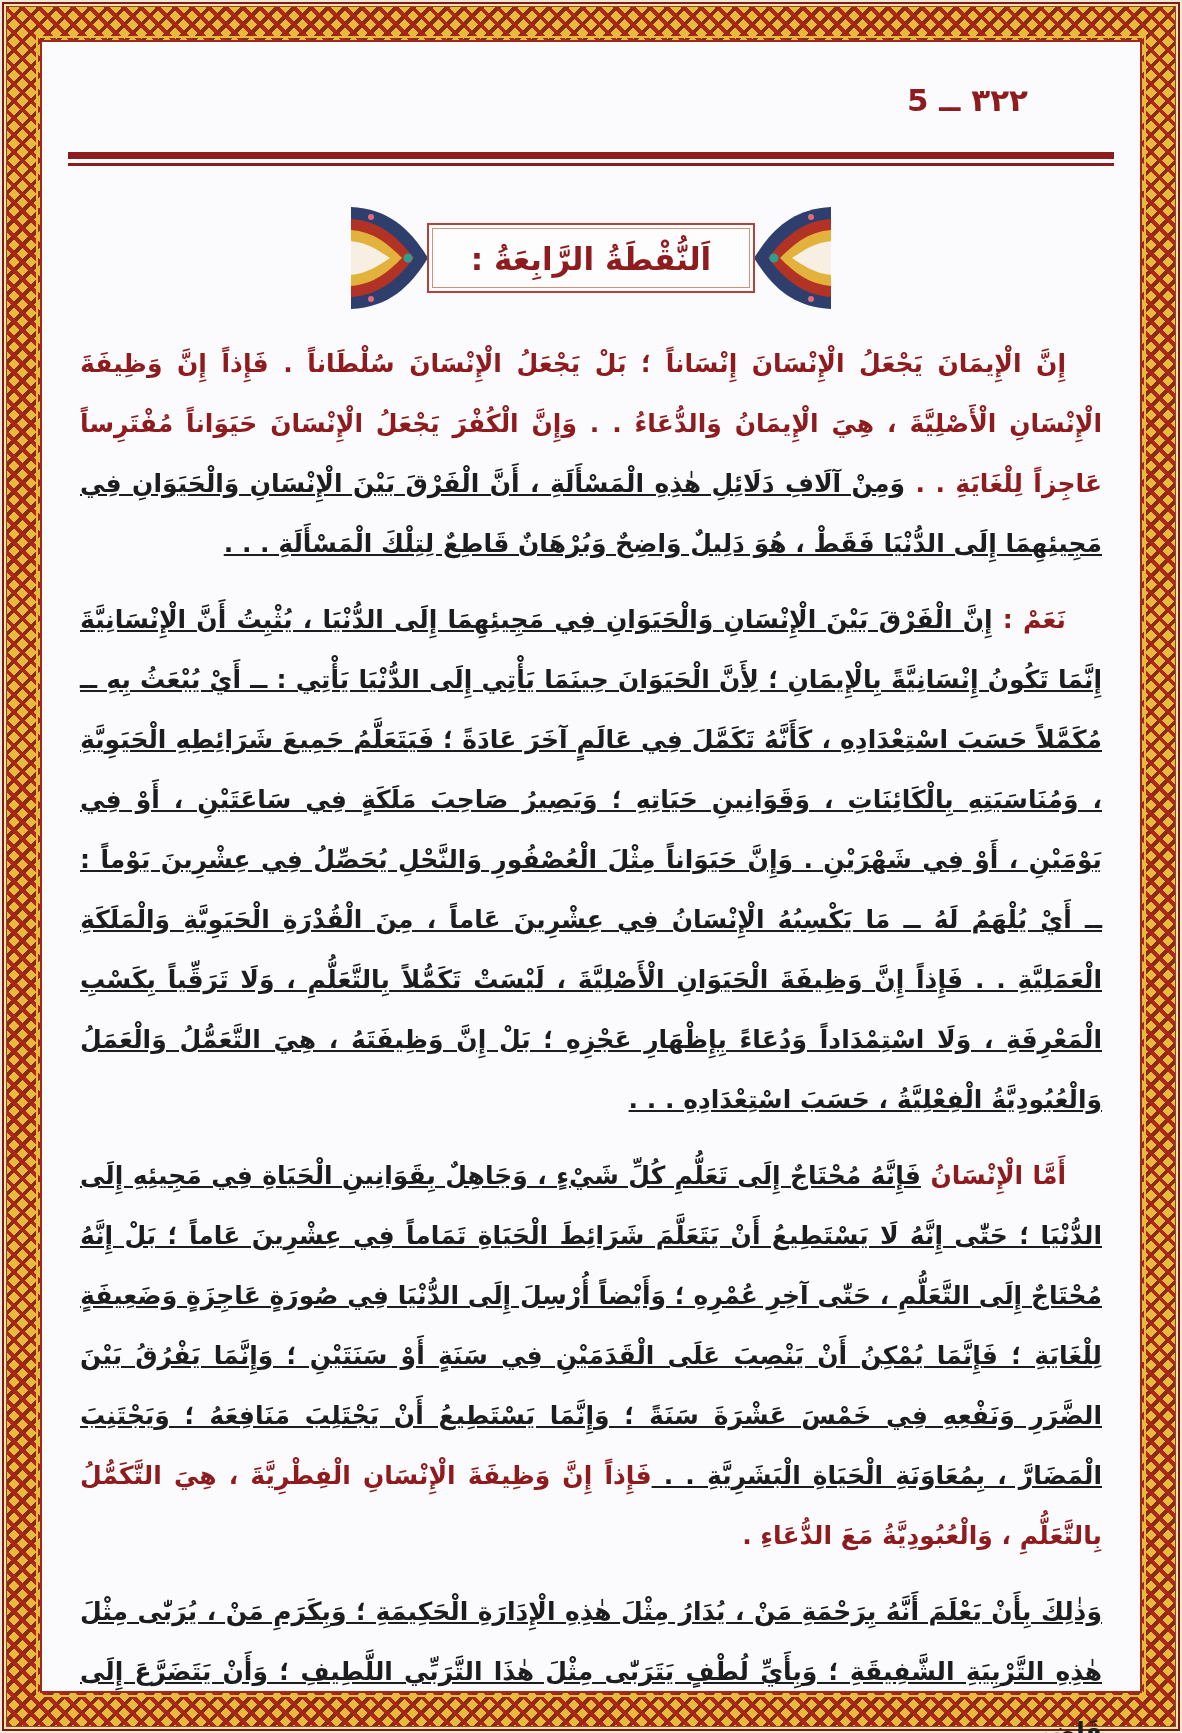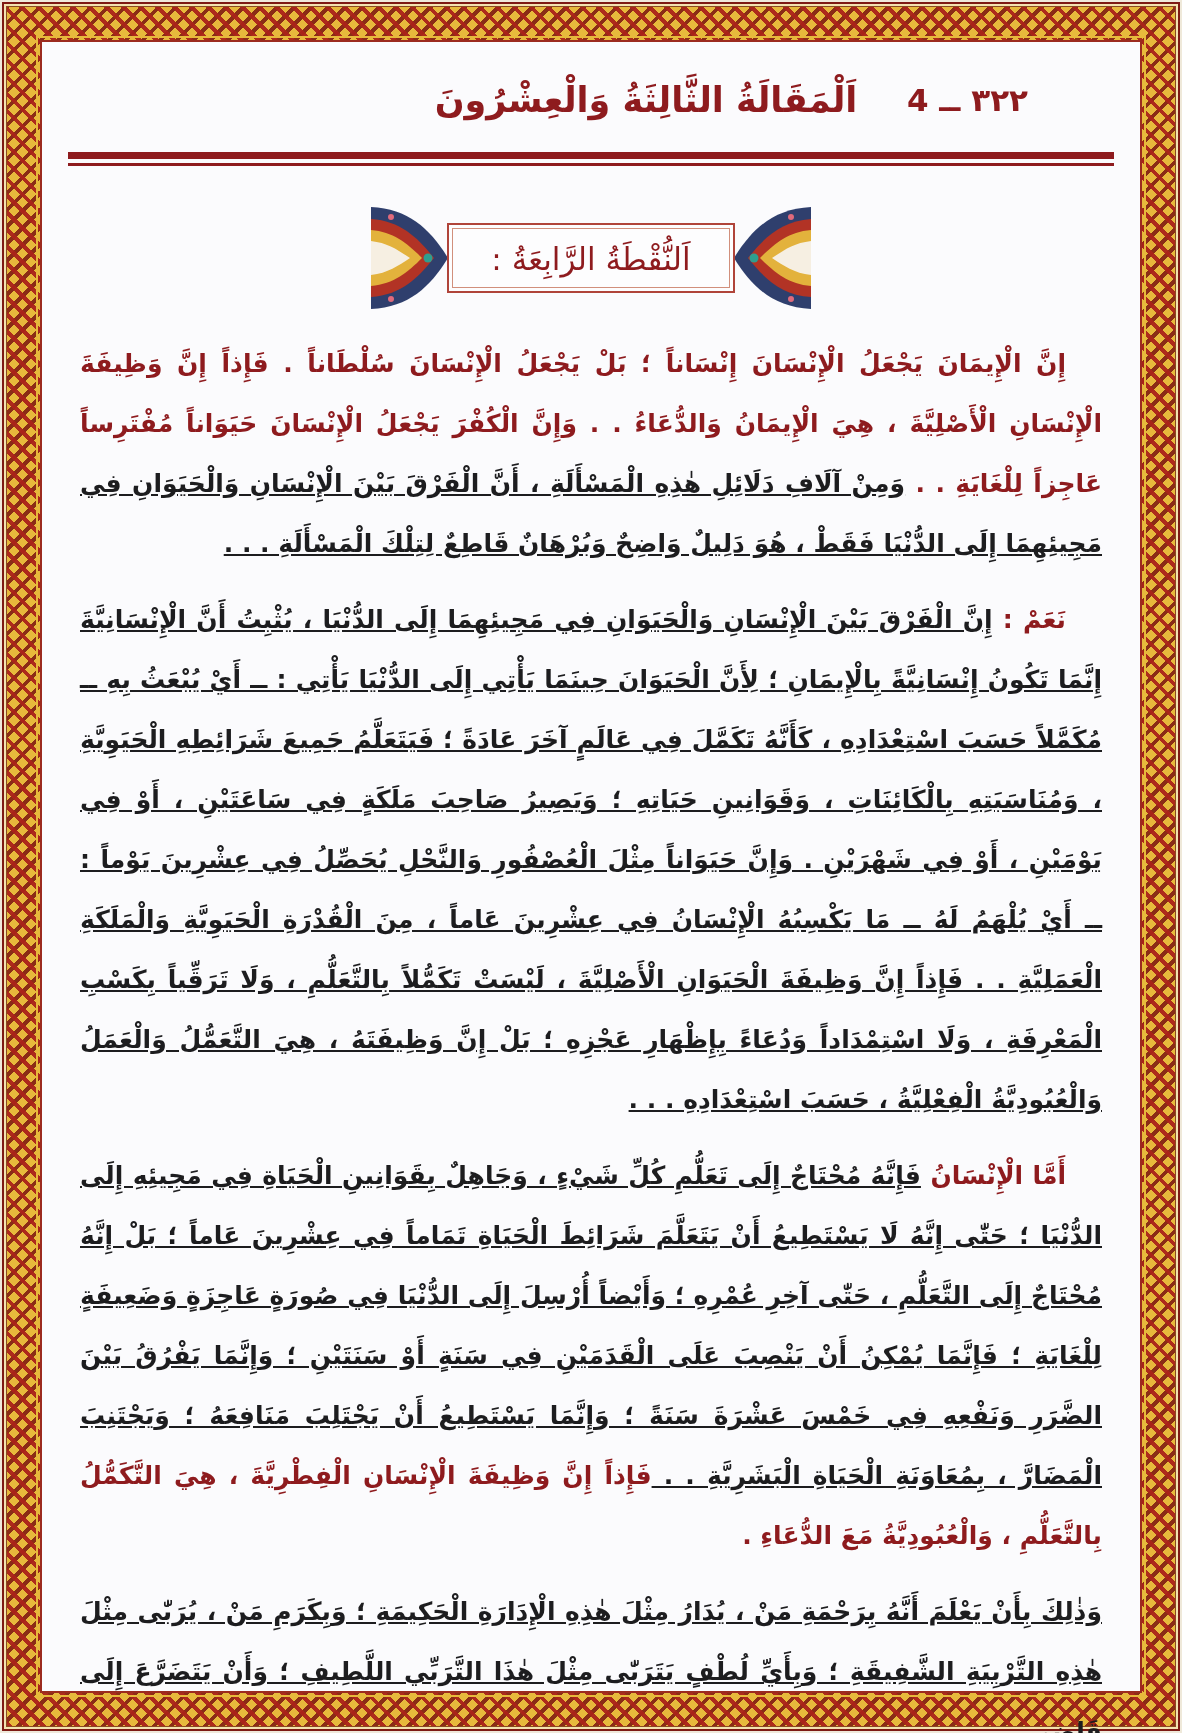--- a/index.html
+++ b/index.html
@@ -96,21 +96,21 @@
   .ornament-box::after {
     content: "";
     position: absolute;
     inset: 3px;
     border: 1px solid #d18f7c;
     pointer-events: none;
   }
   .section-heading {
     color: var(--accent, #8e1b1e);
     font-size: 31px;
-    font-weight: normal;
+    font-weight: bold;
     white-space: nowrap;
   }
   
   .body-text {
     margin-top: 20px;
     padding: 0 14px;
     color: var(--ink, #1d1d1f);
     font-size: 25px;
     font-weight: bold;
     line-height: 60px;
@@ -127,22 +127,21 @@
 
 <div class="page">
 
   <div class="frame-edge"></div>
   <div class="frame-band"></div>
   <div class="frame-goldline"></div>
 
   <div class="content-sheet">
 
     <header class="header">
-      <div class="page-ref">٣٢٢ ــ 4</div>
-      <h1 class="page-title">اَلْمَقَالَةُ الثَّالِثَةُ وَالْعِشْرُونَ</h1>
+      <div class="page-ref">٣٢٢ ــ 5</div>
     </header>
 
     <div class="rules">
       <div class="rule-thick"></div>
       <div class="rule-thin"></div>
     </div>
 
     <div class="ornament">
       <svg class="wing" width="80" height="112" viewBox="0 0 80 112" aria-hidden="true">
         <path d="M80 5 C42 7 21 27 3 56 C21 85 42 105 80 107 Z" fill="#2f3f6d"></path>

